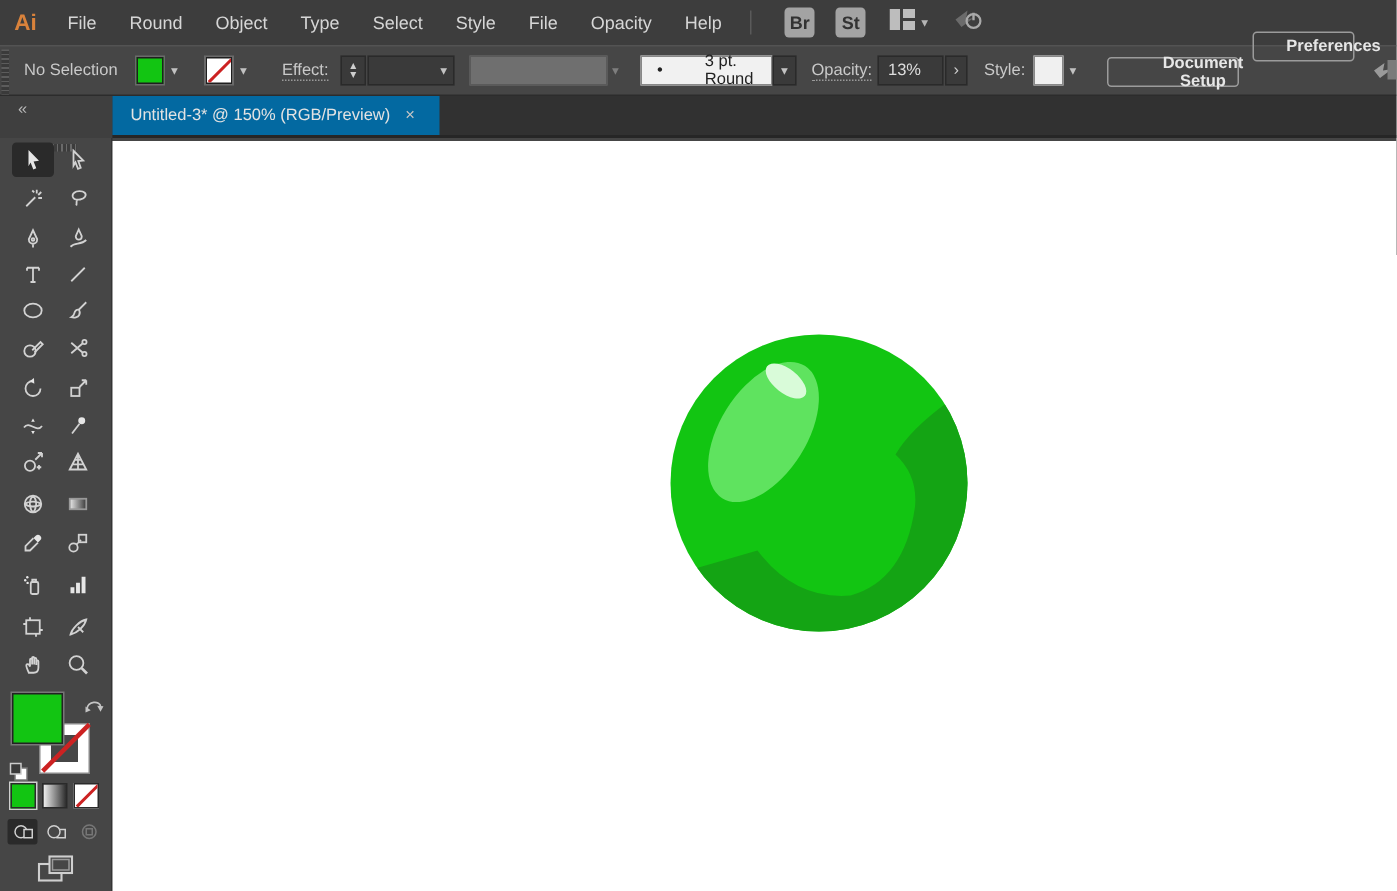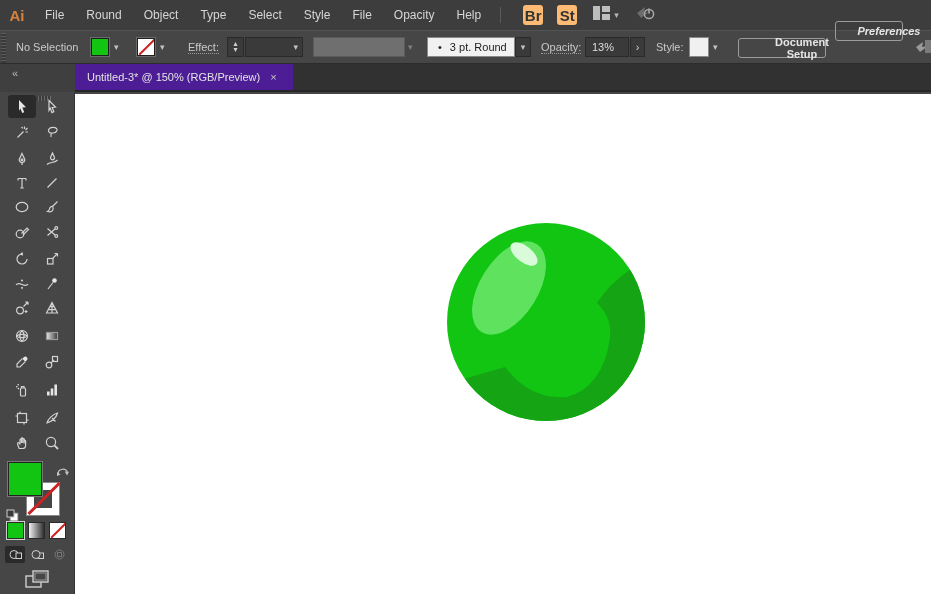--- a/index.html
+++ b/index.html
@@ -5,43 +5,43 @@
   * { margin:0; padding:0; box-sizing:border-box; }
   html,body { width:931px; height:594px; overflow:hidden; }
   body { font-family:"Liberation Sans", sans-serif; background:#454545; position:relative; }
   .abs { position:absolute; }
 
   
   #menubar { left:0; top:0; width:931px; height:30px; background:#3d3d3d; display:flex; align-items:center; }
   #ai-logo { width:34px; text-align:center; color:#d9823b; font-weight:bold; font-size:15px; }
   .menu-item { color:#d6d6d6; font-size:12px; padding:7px 11px; cursor:default; }
   .mb-sep { width:1px; height:16px; background:#5a5a5a; margin:0 8px; }
-  .appbar-btn { width:20px; height:20px; border-radius:3px; background:#fdba74; color:#333;
-    font-size:15px; font-weight:bold; display:flex; align-items:center; justify-content:center; margin-left:14px; }
+  .appbar-btn { width:20px; height:20px; border-radius:3px; background:#a3a3a3; color:#333;
+    font-size:12px; font-weight:bold; display:flex; align-items:center; justify-content:center; margin-left:14px; }
   .chev { color:#b5b5b5; font-size:9px; margin-left:4px; }
   .ws-icon { margin-left:16px; display:inline-block; }
 
   
   #controlbar { left:0; top:30px; width:931px; height:34px; background:#464646; border-top:1px solid #535353; border-bottom:1px solid #2c2c2c; }
   #cb-grip { left:1px; top:33px; width:5px; height:30px;
     background:repeating-linear-gradient(#5c5c5c 0 1px, #3a3a3a 1px 3px); }
   .cb-label { color:#c9c9c9; font-size:11px; }
   .cb-link { color:#c9c9c9; font-size:11px; border-bottom:1px dotted #9a9a9a; }
   .swatch { width:18px; height:18px; border:1px solid #1f1f1f; box-shadow:0 0 0 1px #6a6a6a; }
   .chev-btn { color:#c2c2c2; font-size:9px; }
   .cb-field { background:#3a3a3a; border:1px solid #2a2a2a; color:#dedede; font-size:11px; height:20px; display:flex; align-items:center; }
   .cb-btn { height:20px; border:1px solid #9b9b9b; border-radius:3px; background:transparent;
     color:#e6e6e6; font-size:11px; font-weight:bold; display:flex; align-items:center; justify-content:center; font-family:"Liberation Sans",sans-serif;padding-left:40px; }
   #brush-combo { background:#f1f1f1; border:1px solid #888; color:#222; font-size:11px; height:20px; display:flex; align-items:center; }
   #wprofile { background:#6f6f6f; border:1px solid #5a5a5a; height:20px; }
 
   
   #toolpanel-head { left:0; top:64px; width:75px; height:28px; background:#3f3f3f; color:#b9b9b9; font-size:11px; }
   #tabbar { left:75px; top:64px; width:856px; height:28px; background:#313131; border-bottom:2px solid #262626; }
-  #active-tab { left:0; top:0; width:218px; height:26px; background:#4c1d95; display:flex; align-items:center; }
+  #active-tab { left:0; top:0; width:218px; height:26px; background:#0369a1; display:flex; align-items:center; }
   #active-tab span.title { color:#e3e3e3; font-size:11px; padding-left:12px; }
   #tab-close { margin-left:10px; color:#c6c6c6; font-size:11px; }
 
   
   #toolpanel { left:0; top:92px; width:75px; height:502px; background:#464646; border-right:1px solid #353535; }
   #tp-grip { left:23px; top:96px; width:28px; height:5px;
     background:repeating-linear-gradient(90deg,#6a6a6a 0 1px,#3c3c3c 1px 3px); }
   .tool { position:absolute; width:28px; height:23px; display:flex; align-items:center; justify-content:center; border-radius:3px; }
   .tool.active { background:#2a2a2a; }
   .tool svg { stroke:#d2d2d2; fill:none; stroke-width:1.2; }
@@ -113,36 +113,36 @@
 </span>
 <span class="abs cb-field" style="left:245px; top:37px; width:58px;">
   <span class="chev-btn" style="margin-left:auto; margin-right:4px;">▾</span>
 </span>
 
 <span class="abs" id="wprofile" style="left:313px; top:37px; width:92px;"></span>
 <span class="abs chev-btn" style="left:408px; top:42px; color:#7e7e7e;">▾</span>
 
 <span class="abs" id="brush-combo" style="left:427px; top:37px; width:88px;">
   <span style="margin-left:10px;">•</span>
-  <span style="margin-left:8px;">3 pt. Round</span>
+  <span style="margin-left:28px;">3 pt. Round</span>
 </span>
 <span class="abs cb-field" style="left:515px; top:37px; width:16px; justify-content:center;">
   <span class="chev-btn">▾</span>
 </span>
 
 <span class="abs cb-link" style="left:541px; top:41px;">Opacity:</span>
 <span class="abs cb-field" style="left:585px; top:37px; width:44px; padding-left:6px;">13%</span>
 <span class="abs cb-field" style="left:630px; top:37px; width:15px; justify-content:center; color:#cfcfcf;">›</span>
 
 <span class="abs cb-label" style="left:656px; top:41px;">Style:</span>
 <span class="abs" style="left:689px; top:37px; width:20px; height:20px; background:#f0f0f0; border:1px solid #888;"></span>
 <span class="abs chev-btn" style="left:713px; top:42px;">▾</span>
 
 <button class="abs cb-btn" style="left:738px; top:38px; width:88px;">Document Setup</button>
-<button class="abs cb-btn" style="left:835px; top:21px; width:68px;font-style:italic;">Preferences</button>
+<button class="abs cb-btn" style="left:835px; top:21px; width:68px;">Preferences</button>
 <span class="abs" style="left:915px; top:38px;">
   <svg width="16" height="18" viewBox="0 0 16 18">
     <path d="M1 9 L8 4 L7 9 L13 8 L5 14 Z" fill="#9a9a9a"></path>
     <rect x="10" y="2" width="6" height="13" fill="#7b7b7b"></rect>
   </svg>
 </span>
 
 <div id="toolpanel-head" class="abs">
   <span style="position:absolute; left:12px; top:3px; letter-spacing:-1px;">«</span>
 </div>

